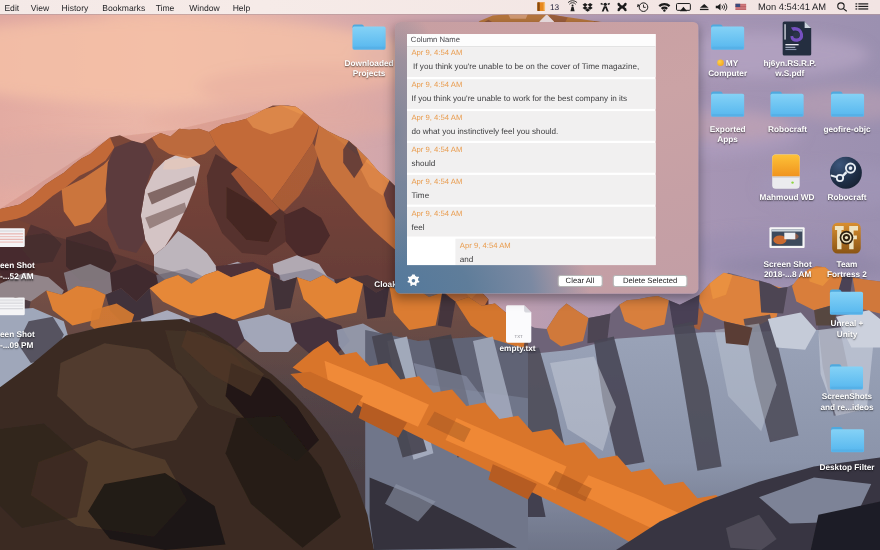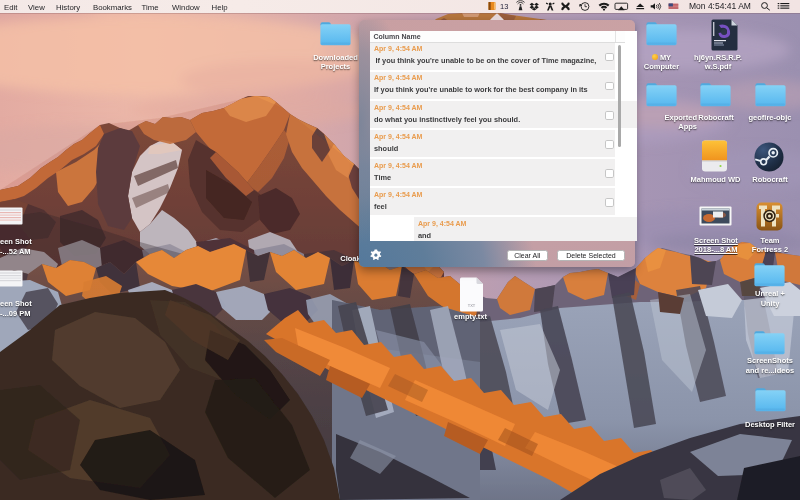--- a/index.html
+++ b/index.html
@@ -22,22 +22,22 @@
   #pop{position:absolute;left:358.5px;top:19.5px;width:276px;height:247px;
     border-radius:5px;
     background:
       radial-gradient(ellipse 70px 160px at 0% 42%, rgba(116,130,152,0.9) 0%, rgba(120,132,152,0.55) 45%, rgba(140,140,160,0) 75%),
       radial-gradient(ellipse 258px 208px at -3% 103%, #52789c 0%, #5f7d9a 30%, #7b89a2 52%, rgba(165,145,160,0) 72%),
       linear-gradient(165deg,#c89fa2 0%,#cba3a5 40%,#c6a0a5 70%,#c29ea5 100%);
     box-shadow:0 4px 10px rgba(0,0,0,.35);}
   #poparrow{position:absolute;left:489px;top:13px;width:16px;height:7px;overflow:hidden;}
   #poparrow div{position:absolute;left:3px;top:2px;width:10px;height:10px;
     transform:rotate(45deg);background:#e3d6d8;border-radius:1px;}
-  #ptable{position:absolute;left:11.5px;top:11.5px;width:267px;height:210px;
-    background:#fff;overflow:hidden;font-weight:bold;}
+  #ptable{position:absolute;left:11.5px;top:11.5px;width:226px;height:210px;
+    background:#fff;overflow:hidden;}
   #phead{position:absolute;left:0;top:0;width:254.5px;height:10.5px;background:#fdfdfd;
     border-bottom:1px solid #ddd;font-size:7px;color:#47474c;}
   .prow{position:absolute;left:0;width:245.4px;height:27.2px;background:#f1f0f0;}
   .pdate{position:absolute;left:4px;top:2.9px;font-size:7px;color:#e99c4e;}
   .ptext{position:absolute;left:4px;top:13.8px;font-size:7.4px;color:#3c3c3e;white-space:nowrap;}
   .pcheck{position:absolute;left:235.2px;top:10.2px;width:6.6px;height:6.6px;
     background:#fff;border:0.8px solid #c6c6c6;border-radius:1.8px;}
   #pscroll{position:absolute;left:247.8px;top:14px;width:3.6px;height:102px;
     background:#a9a9a9;border-radius:1.7px;}
   .pbtn{position:absolute;top:230px;height:9.5px;background:#fff;
@@ -314,21 +314,21 @@
       <rect x="3" y="21" width="12" height="1.2" fill="#e8e8f0"></rect>
       <rect x="3" y="23.5" width="9" height="1" fill="#b8c0d4"></rect>
       <rect x="3" y="25.5" width="10" height="1" fill="#8893ad"></rect>
       <rect x="2" y="3" width="1.4" height="14" fill="#e8e8f0" opacity="0.8"></rect>
     </svg>
     <div class="dl" style="left:688px;width:60px;top:52.6px;">hj6yn.RS.R.P.<br>w.S.pdf</div>
 
     <svg class="di" style="left:645.8px;top:81.6px;" width="31" height="25" viewBox="0 0 31 25">
         <use href="#fold"></use>
       </svg>
-    <div class="dl" style="left:626px;width:71px;top:112.6px;text-align:right;">Exported<br>Apps</div>
+    <div class="dl" style="left:626px;width:71px;top:112.6px;">Exported<br>Apps</div>
 
     <svg class="di" style="left:700.3px;top:81.6px;" width="31" height="25" viewBox="0 0 31 25">
         <use href="#fold"></use>
       </svg>
     <div class="dl" style="left:681px;width:70px;top:112.6px;">Robocraft</div>
 
     <svg class="di" style="left:754.7px;top:81.6px;" width="31" height="25" viewBox="0 0 31 25">
         <use href="#fold"></use>
       </svg>
     <div class="dl" style="left:735px;width:70px;top:112.6px;">geofire-objc</div>
@@ -354,21 +354,21 @@
     <div class="dl" style="left:735px;width:70px;top:174.6px;">Robocraft</div>
 
     <svg class="di" style="left:698.8px;top:205.8px;" width="33" height="20" viewBox="0 0 33 20">
       <rect x="0.5" y="0.5" width="32" height="19" rx="1" fill="#f6f6f6"></rect>
       <rect x="2.5" y="2.5" width="28" height="15" fill="#3d4a5c"></rect>
       <rect x="2.5" y="2.5" width="28" height="2" fill="#c9d2da"></rect>
       <ellipse cx="10" cy="12" rx="6" ry="4" fill="#c96a30"></ellipse>
       <ellipse cx="22" cy="9" rx="5" ry="3" fill="#8a5a48"></ellipse>
       <rect x="14" y="5.5" width="10" height="6" fill="#eceff2"></rect>
     </svg>
-    <div class="dl" style="left:680px;width:72px;top:235.8px;text-decoration:underline;">Screen Shot<br>2018-...8 AM</div>
+    <div class="dl" style="left:680px;width:72px;top:235.8px;">Screen Shot<br>2018-...8 AM</div>
 
     <svg class="di" style="left:756px;top:202.2px;" width="27" height="29" viewBox="0 0 27 29">
       <rect x="0.5" y="0.5" width="26" height="28" rx="5" fill="url(#tfg)"></rect>
       <g fill="#efe3c0">
         <path d="M3,3.5 L11,3.5 L11,7 L9,7 L9,24.5 L5,24.5 L5,7 L3,7 Z"></path>
         <path d="M16,3.5 L24,3.5 L24,7.5 L20,7.5 L20,12 L23,12 L23,15.5 L20,15.5 L20,24.5 L16,24.5 Z"></path>
       </g>
       <circle cx="13.5" cy="14" r="6.2" fill="#2e2010"></circle>
       <circle cx="13.5" cy="14" r="4" fill="none" stroke="#efe3c0" stroke-width="1.4"></circle>
       <circle cx="13.5" cy="14" r="1.5" fill="#efe3c0"></circle>

